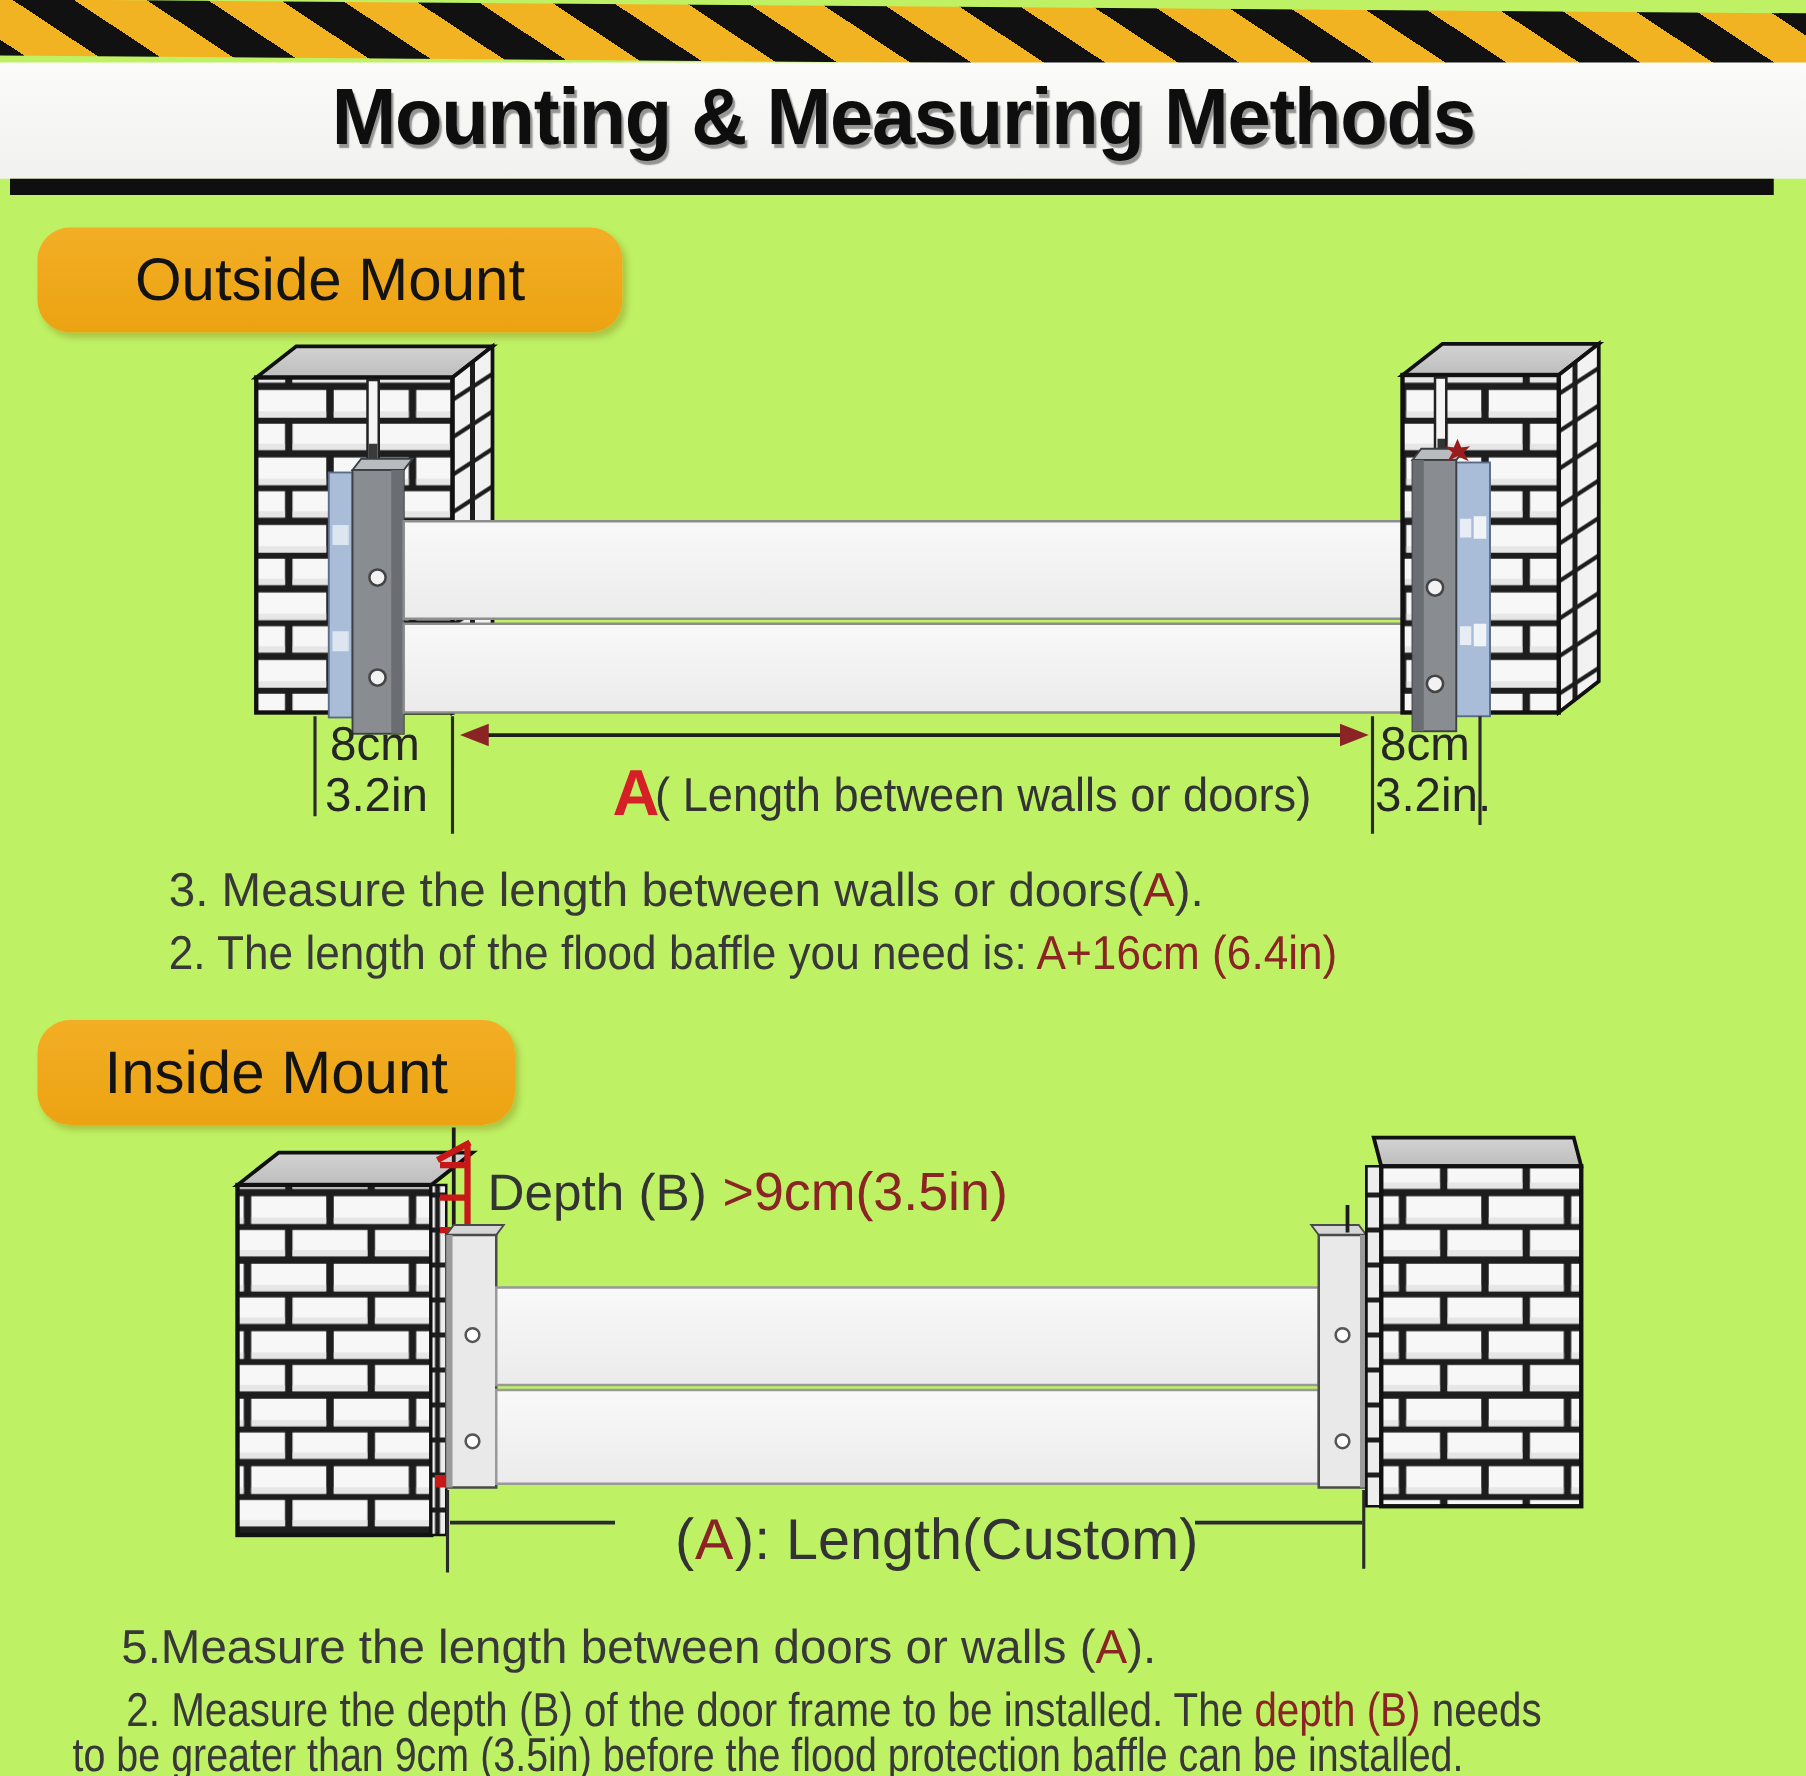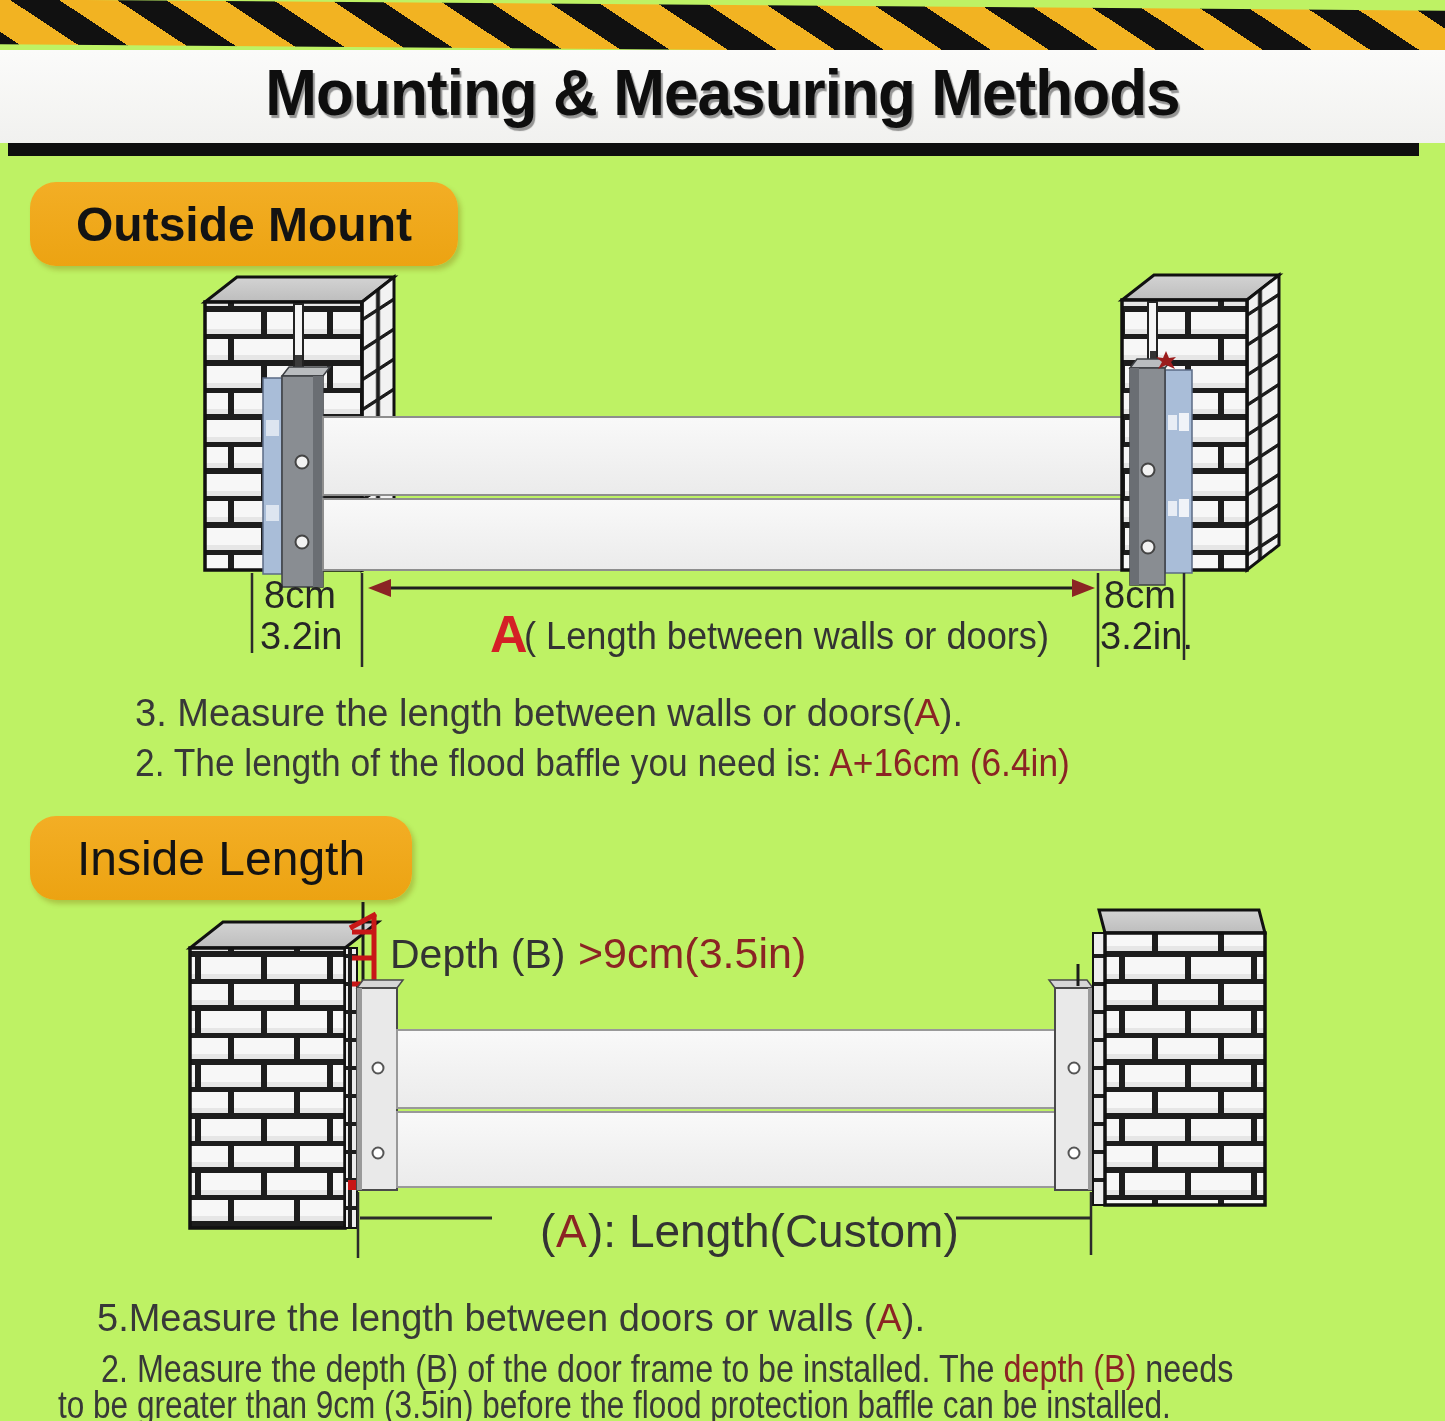--- a/index.html
+++ b/index.html
@@ -28,21 +28,21 @@
     font-size:64px;font-weight:bold;color:#0e0e0e;letter-spacing:-1px;
     transform:scaleX(0.97);text-shadow:2px 3px 1px rgba(70,70,70,.55);}
   .header-bar{position:absolute;top:143px;left:8px;right:26px;height:13px;background:#0f0f0f;}
 
   
   .badge{position:absolute;height:84px;border-radius:26px;
     background:linear-gradient(#f3ae25,#eca312);
     box-shadow:3px 4px 5px rgba(130,95,0,.30);
     display:flex;align-items:center;justify-content:center;
     font-size:48px;color:#131313;font-weight:500;}
-  .badge-outside{left:30px;top:182px;width:428px;font-weight:bold;}
+  .badge-outside{left:30px;top:182px;width:468px;}
   .badge-inside{left:30px;top:816px;width:382px;}
 
   
   .diagram{position:absolute;left:0;width:1445px;}
   #outside-svg{top:255px;height:420px;}
   #inside-svg{top:900px;height:370px;}
   svg text{font-family:"Liberation Sans", sans-serif;}
   .dim-text{fill:#262626;}
   .label-dark{fill:#333333;}
   .label-maroon{fill:var(--maroon);}
@@ -60,21 +60,21 @@
 
   <div class="caution-stripes"></div>
   <div class="title-band"></div>
   <div class="page-title">Mounting &amp; Measuring Methods</div>
   <div class="header-bar"></div>
 
   <div class="badge badge-outside">
     <span>Outside Mount</span>
   </div>
   <div class="badge badge-inside">
-    <span>Inside Length</span>
+    <span>Inside Mount</span>
   </div>
 
   <svg id="outside-svg" class="diagram" viewBox="0 0 1445 420">
     <defs>
       <pattern id="brick" width="66" height="54" patternUnits="userSpaceOnUse">
         <rect x="0" y="0" width="66" height="54" fill="#1d1d1d"></rect>
         <rect x="3" y="3" width="60" height="22" fill="#f7f7f7"></rect>
         <rect x="3" y="20" width="60" height="5" fill="#e6e6e6"></rect>
         <rect x="-30" y="30" width="60" height="21" fill="#f7f7f7"></rect>
         <rect x="36" y="30" width="60" height="21" fill="#f7f7f7"></rect>

